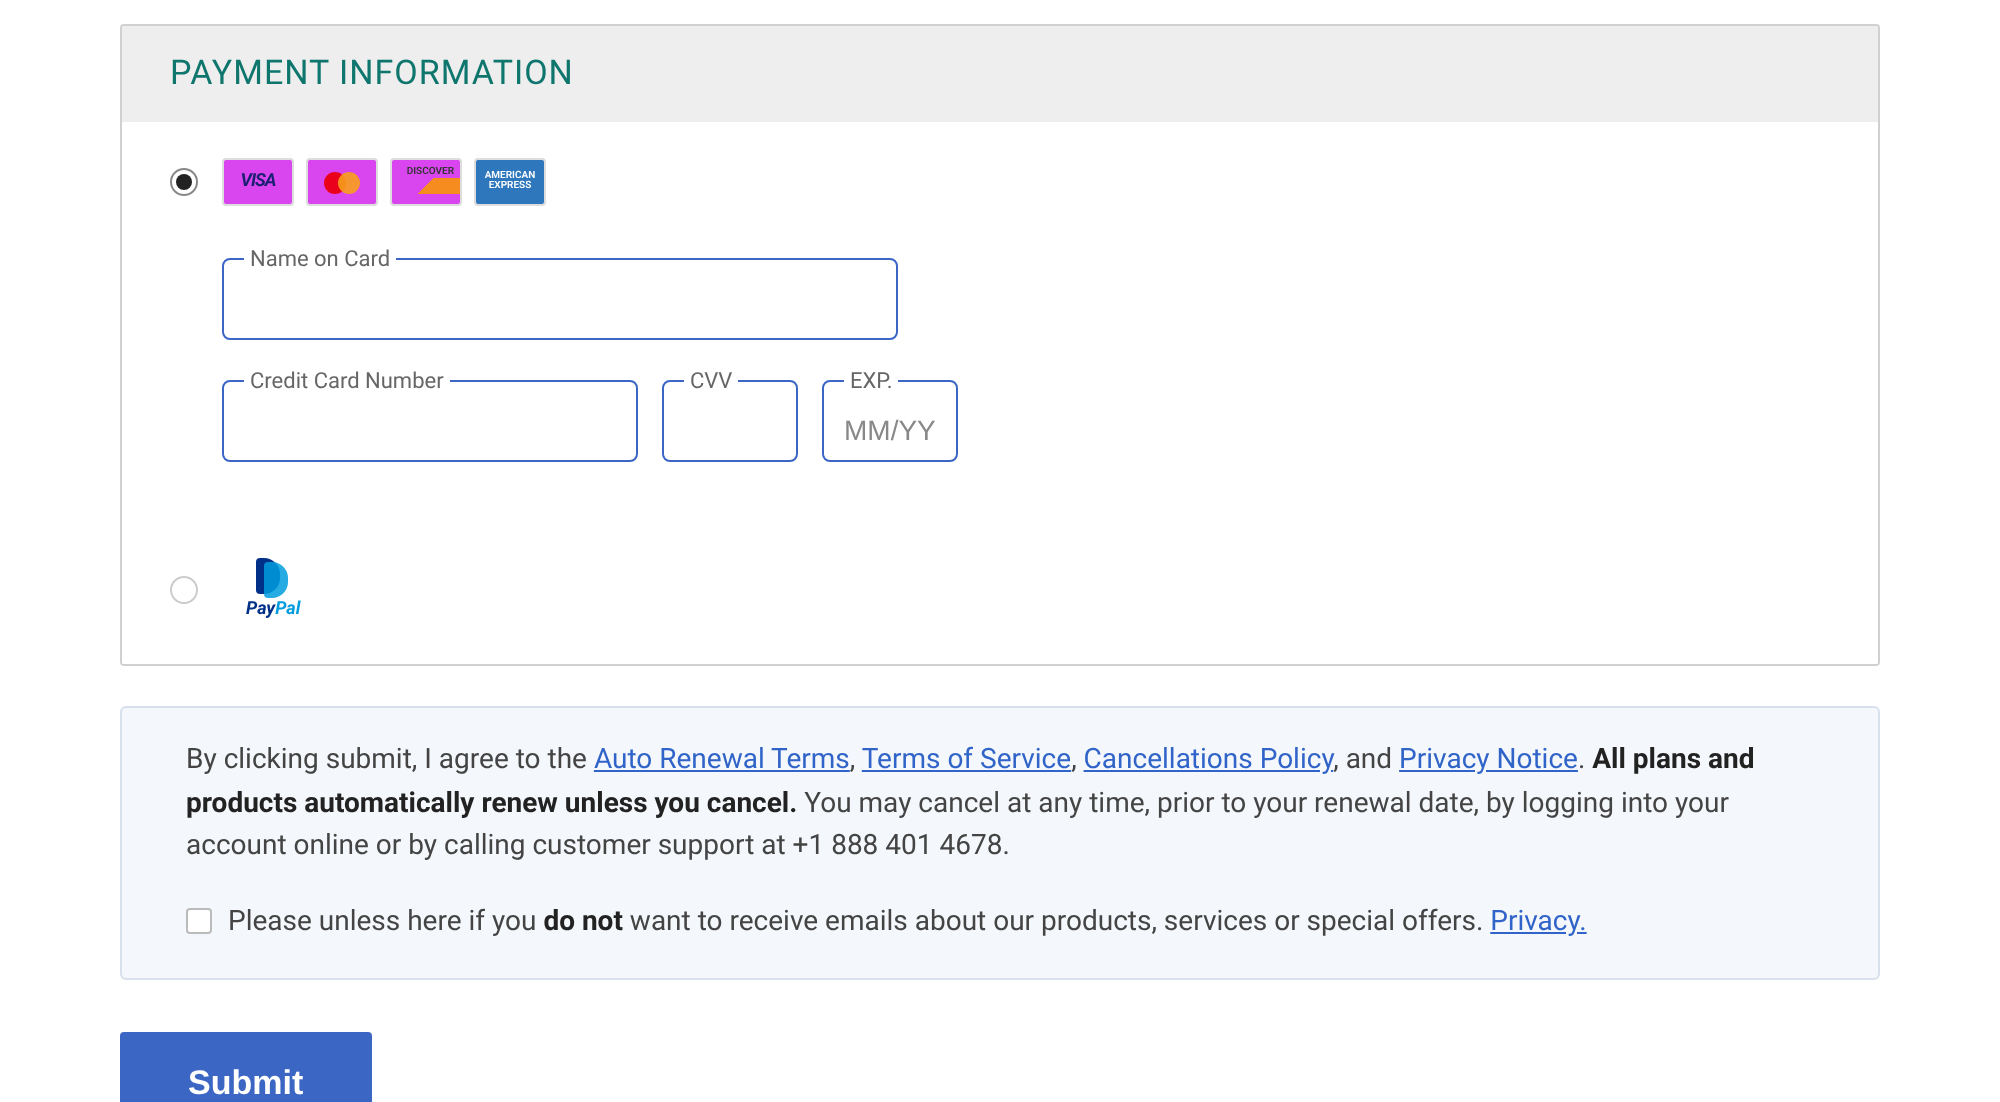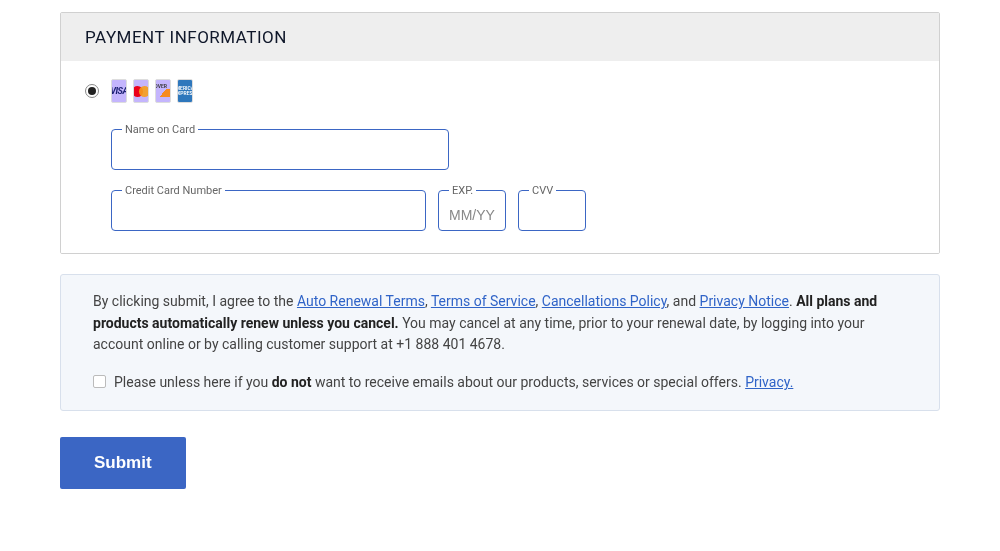--- a/index.html
+++ b/index.html
@@ -16,21 +16,21 @@
     .panel {
       border: 1px solid #d0d0d0;
       border-radius: 2px;
       overflow: hidden;
     }
     .panel-header {
       background: #eeeeee;
       padding: 14px 24px;
       font-size: 17px;
       letter-spacing: 0.5px;
-      color: #0f172a;
+      color: #0f766e;
       font-weight: 400;
     }
     .panel-body {
       padding: 18px 24px 22px 24px;
       background: #fff;
     }
     .method-row {
       display: flex;
       align-items: center;
       gap: 12px;
@@ -51,30 +51,30 @@
       position: absolute;
       top: 2px; left: 2px; right: 2px; bottom: 2px;
       background: #222;
       border-radius: 50%;
     }
     .card-logos {
       display: flex;
       gap: 6px;
     }
     .card-logo {
-      width: 16px;
+      width: 36px;
       height: 24px;
       border: 1px solid #ddd;
       border-radius: 2px;
       display: flex;
       align-items: center;
       justify-content: center;
       font-size: 7px;
       font-weight: 700;
-      background: #c4b5fd;
+      background: #d946ef;
       position: relative;
       overflow: hidden;
     }
     .visa-text { color: #1a1f71; font-style: italic; font-size: 9px; letter-spacing: -0.5px; }
     .mc-circles { display: flex; }
     .mc-red { width: 11px; height: 11px; background: #eb001b; border-radius: 50%; }
     .mc-yellow { width: 11px; height: 11px; background: #f79e1b; border-radius: 50%; margin-left: -4px; opacity: 0.9; }
     .discover-box { display: flex; flex-direction: column; align-items: flex-end; width: 100%; height: 100%; }
     .discover-label { font-size: 5px; color: #333; margin-top: 3px; margin-right: 3px; font-weight: 600; }
     .discover-swoosh { height: 8px; width: 100%; background: linear-gradient(135deg, transparent 50%, #f68b1f 50%); }
@@ -102,21 +102,21 @@
       width: 100%;
       font-size: 14px;
       background: transparent;
       color: #333;
     }
     .fieldset input::placeholder { color: #888; }
 
     .row1 { display: flex; }
     .row1 .fieldset { width: 338px; }
     .row2 { display: flex; gap: 12px; margin-top: 14px; }
-    .row2 .cc { width: 315px; }
+    .row2 .cc { width: 208px; }
     .row2 .exp { width: 68px; }
     .row2 .cvv { width: 68px; }
 
     .paypal-row {
       margin-top: 48px;
       display: flex;
       align-items: center;
       gap: 24px;
     }
     .radio.empty { border-color: #ccc; }
@@ -233,31 +233,41 @@
           <fieldset class="fieldset">
             <legend class="fieldset-legend">Name on Card</legend>
             <input type="text" value="" style="">
           </fieldset>
         </div>
         <div class="row2">
           <fieldset class="fieldset cc">
             <legend class="fieldset-legend">Credit Card Number</legend>
             <input type="text" value="" style="">
           </fieldset>
+          <fieldset class="fieldset cvv">
+            <legend class="fieldset-legend">CVV</legend>
+            <input type="text" value="" style="">
+          </fieldset>
           <fieldset class="fieldset exp">
             <legend class="fieldset-legend">EXP.</legend>
             <input type="text" placeholder="MM/YY" style="">
           </fieldset>
-          <fieldset class="fieldset cvv">
-            <legend class="fieldset-legend">CVV</legend>
-            <input type="text" value="" style="">
-          </fieldset>
-        </div>
-      </div>
-
+        </div>
+      </div>
+
+      <div class="paypal-row">
+        <span class="radio empty"></span>
+        <div class="paypal-logo">
+          <div class="paypal-p">
+            <div class="p-shape p-dark"></div>
+            <div class="p-shape p-light"></div>
+          </div>
+          <div class="paypal-text"><span class="pp-dark">Pay</span><span class="pp-light">Pal</span></div>
+        </div>
+      </div>
 
     </div>
   </div>
 
   <div class="terms-box">
     <div>
       <span>By clicking submit, I agree to the </span><a href="#">Auto Renewal Terms</a><span>, </span><a href="#">Terms of Service</a><span>, </span><a href="#">Cancellations Policy</a><span>, and </span><a href="#">Privacy Notice</a><span>. </span><strong>All plans and products automatically renew unless you cancel.</strong><span> You may cancel at any time, prior to your renewal date, by logging into your account online or by calling customer support at +1 888 401 4678.</span>
     </div>
     <div class="optout-row">
       <input type="checkbox" class="checkbox" style="">

